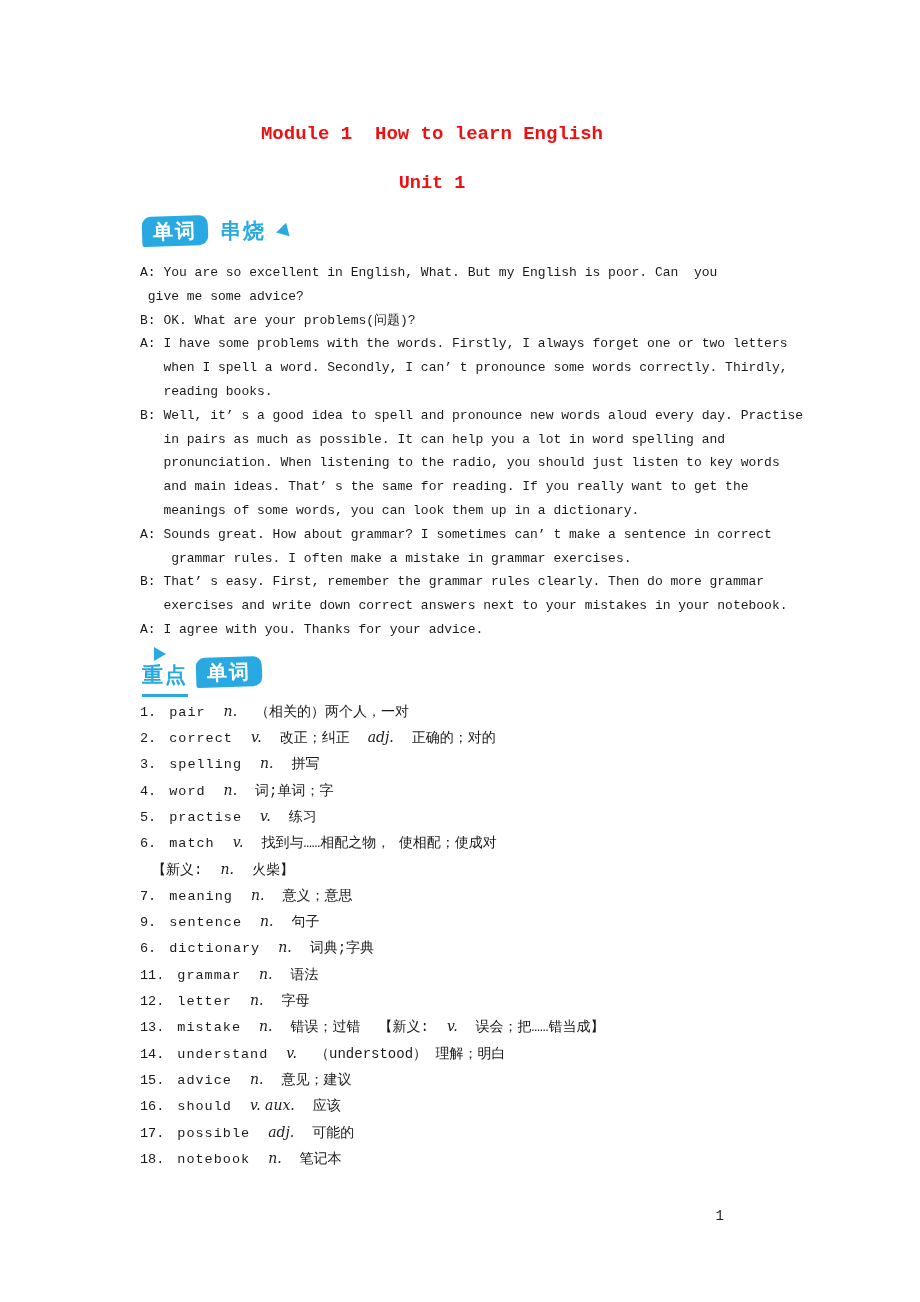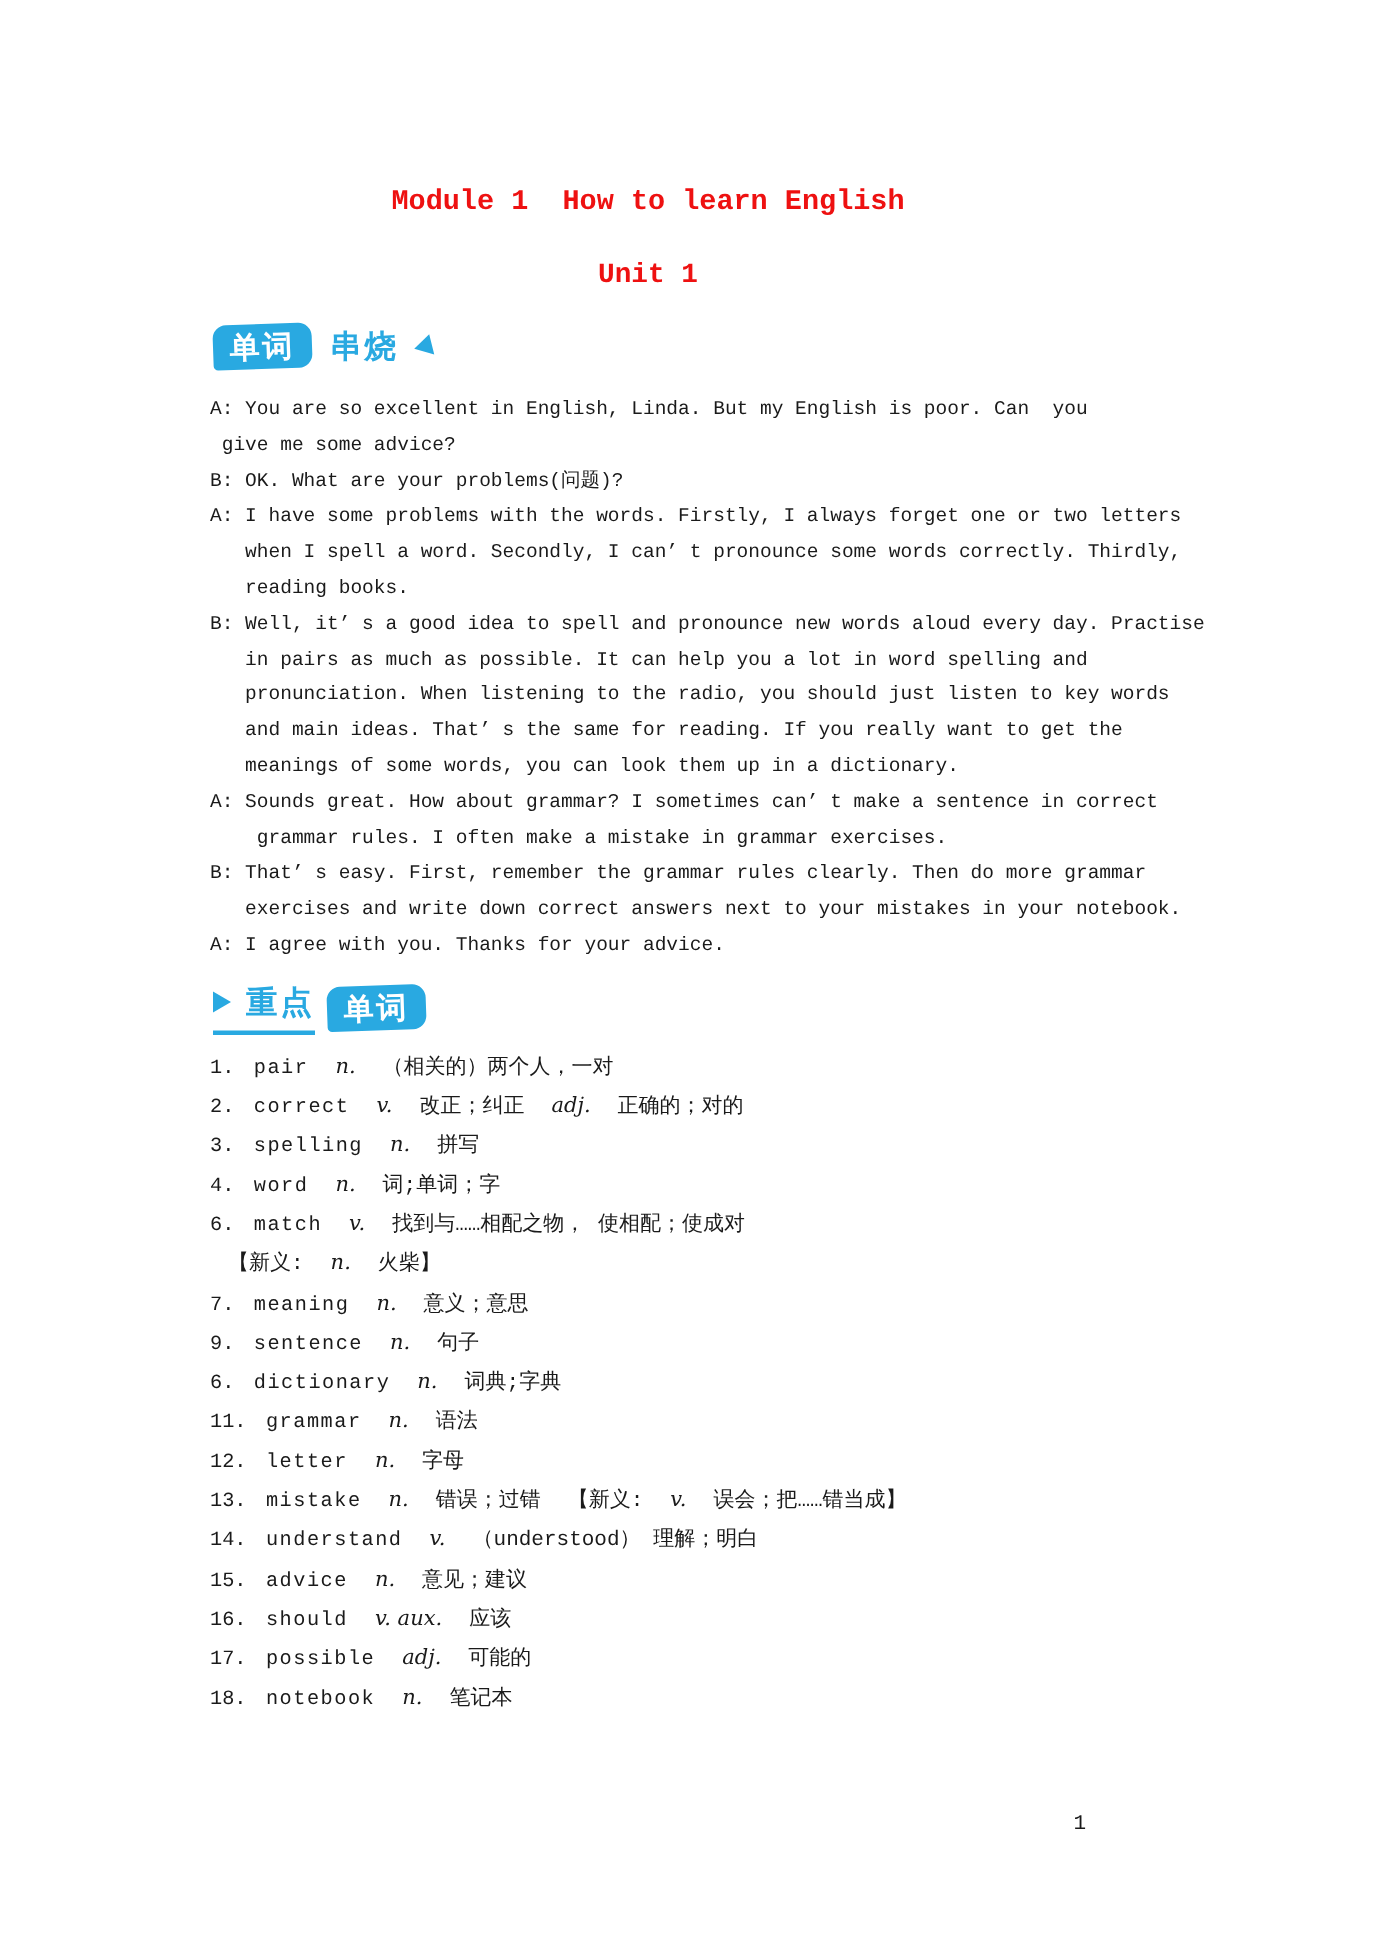--- a/index.html
+++ b/index.html
@@ -82,20 +82,21 @@
     border-bottom:7px solid transparent;
     border-left:12px solid var(--blue);
     margin-right:10px;
   }
   .bd2-left{
     display:inline-flex;
     align-items:center;
     border-bottom:3px solid var(--blue);
     padding-bottom:5px;
     margin-right:8px;
+    flex-direction:column;
   }
   .bd2-prefix{
     color:var(--blue);
     font-weight:bold;
     font-size:21px;
     letter-spacing:2px;
     font-family:"Liberation Sans","DejaVu Sans",sans-serif;
   }
   
   .dialogue{
@@ -144,21 +145,21 @@
   <div class="module-title">Module 1  How to learn English</div>
   <div class="unit-title">Unit 1</div>
 
   <div class="badge badge1">
     <span class="badge-tab">单词</span>
     <span class="badge-label">串烧</span>
     <span class="tri-left"></span>
   </div>
 
   <div class="dialogue" id="dialogue">
-      <div class="dline">A: You are so excellent in English, Linda. But my English is poor. Can  you</div>
+      <div class="dline">A: You are so excellent in English, What. But my English is poor. Can  you</div>
       <div class="dline"> give me some advice?</div>
       <div class="dline">B: OK. What are your problems(问题)?</div>
       <div class="dline">A: I have some problems with the words. Firstly, I always forget one or two letters</div>
       <div class="dline">   when I spell a word. Secondly, I can’ t pronounce some words correctly. Thirdly,</div>
       <div class="dline">   reading books.</div>
       <div class="dline">B: Well, it’ s a good idea to spell and pronounce new words aloud every day. Practise</div>
       <div class="dline">   in pairs as much as possible. It can help you a lot in word spelling and</div>
       <div class="dline">   pronunciation. When listening to the radio, you should just listen to key words</div>
       <div class="dline">   and main ideas. That’ s the same for reading. If you really want to get the</div>
       <div class="dline">   meanings of some words, you can look them up in a dictionary.</div>
@@ -175,20 +176,21 @@
       <span class="bd2-prefix">重点</span>
     </span>
     <span class="badge-tab">单词</span>
   </div>
 
   <div class="vocab" id="vocab">
       <div class="vrow"><span class="num">1.</span><span class="seg seg-en">pair</span><span class="seg seg-pos">n.</span><span class="seg seg-zh">（相关的）两个人，一对</span></div>
       <div class="vrow"><span class="num">2.</span><span class="seg seg-en">correct</span><span class="seg seg-pos">v.</span><span class="seg seg-zh">改正；纠正</span><span class="seg seg-pos">adj.</span><span class="seg seg-zh">正确的；对的</span></div>
       <div class="vrow"><span class="num">3.</span><span class="seg seg-en">spelling</span><span class="seg seg-pos">n.</span><span class="seg seg-zh">拼写</span></div>
       <div class="vrow"><span class="num">4.</span><span class="seg seg-en">word</span><span class="seg seg-pos">n.</span><span class="seg seg-zh">词;单词；字</span></div>
+      <div class="vrow"><span class="num">5.</span><span class="seg seg-en">practise</span><span class="seg seg-pos">v.</span><span class="seg seg-zh">练习</span></div>
       <div class="vrow"><span class="num">6.</span><span class="seg seg-en">match</span><span class="seg seg-pos">v.</span><span class="seg seg-zh">找到与……相配之物， 使相配；使成对</span></div>
       <div class="vrow indent"><span class="seg seg-zh">【新义:</span><span class="seg seg-pos">n.</span><span class="seg seg-zh">火柴】</span></div>
       <div class="vrow"><span class="num">7.</span><span class="seg seg-en">meaning</span><span class="seg seg-pos">n.</span><span class="seg seg-zh">意义；意思</span></div>
       <div class="vrow"><span class="num">9.</span><span class="seg seg-en">sentence</span><span class="seg seg-pos">n.</span><span class="seg seg-zh">句子</span></div>
       <div class="vrow"><span class="num">6.</span><span class="seg seg-en">dictionary</span><span class="seg seg-pos">n.</span><span class="seg seg-zh">词典;字典</span></div>
       <div class="vrow"><span class="num">11.</span><span class="seg seg-en">grammar</span><span class="seg seg-pos">n.</span><span class="seg seg-zh">语法</span></div>
       <div class="vrow"><span class="num">12.</span><span class="seg seg-en">letter</span><span class="seg seg-pos">n.</span><span class="seg seg-zh">字母</span></div>
       <div class="vrow"><span class="num">13.</span><span class="seg seg-en">mistake</span><span class="seg seg-pos">n.</span><span class="seg seg-zh">错误；过错</span><span class="seg seg-zh">【新义:</span><span class="seg seg-pos">v.</span><span class="seg seg-zh">误会；把……错当成】</span></div>
       <div class="vrow"><span class="num">14.</span><span class="seg seg-en">understand</span><span class="seg seg-pos">v.</span><span class="seg seg-zh">（understood） 理解；明白</span></div>
       <div class="vrow"><span class="num">15.</span><span class="seg seg-en">advice</span><span class="seg seg-pos">n.</span><span class="seg seg-zh">意见；建议</span></div>

